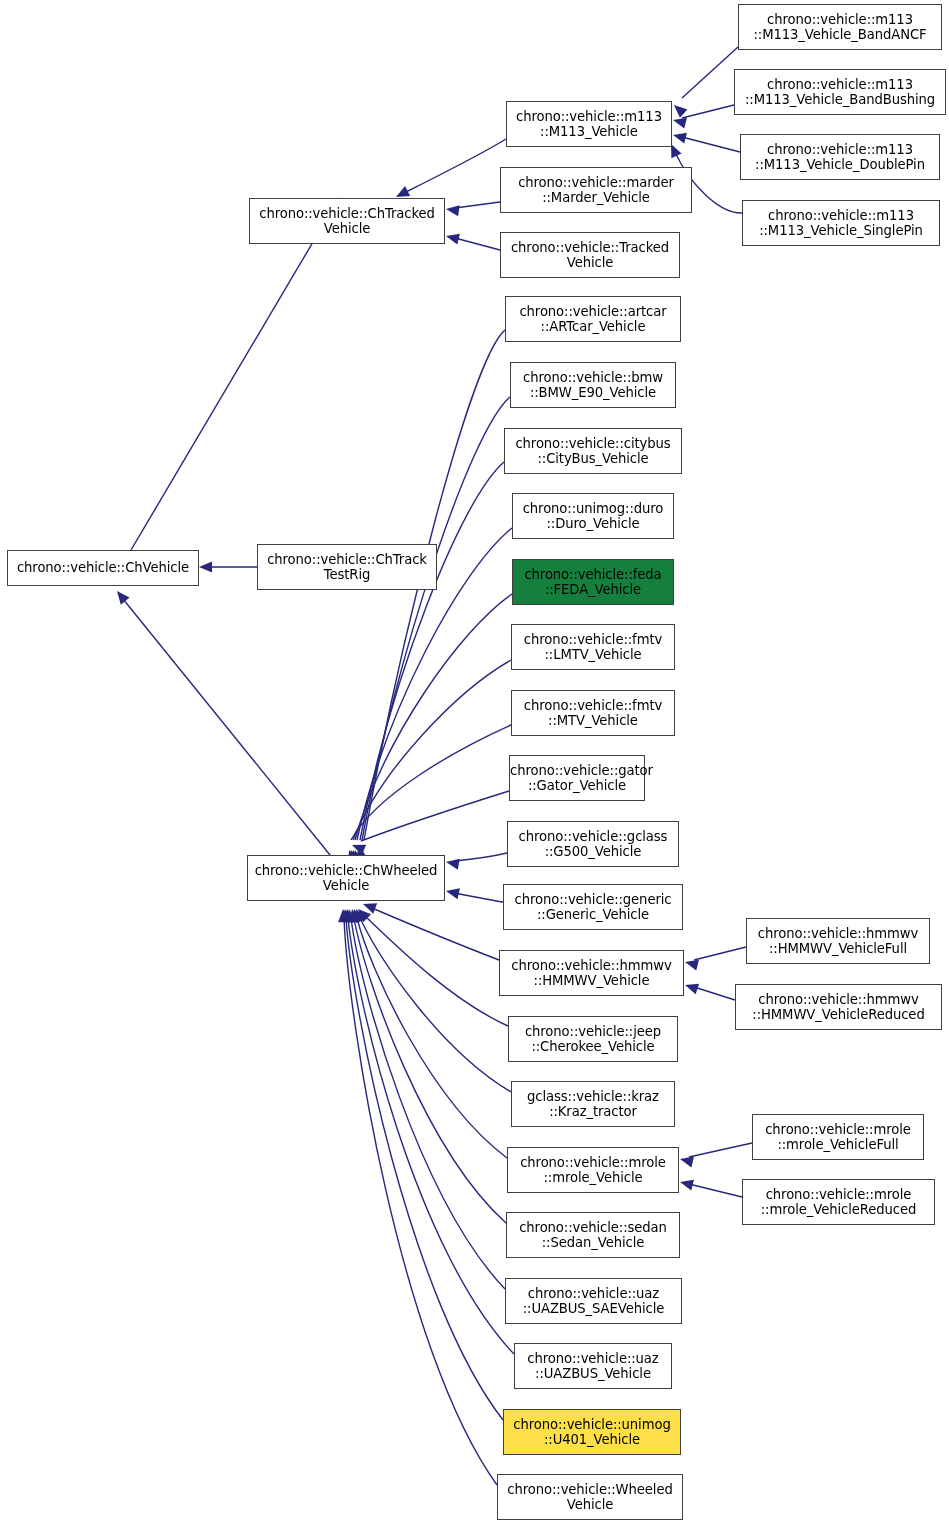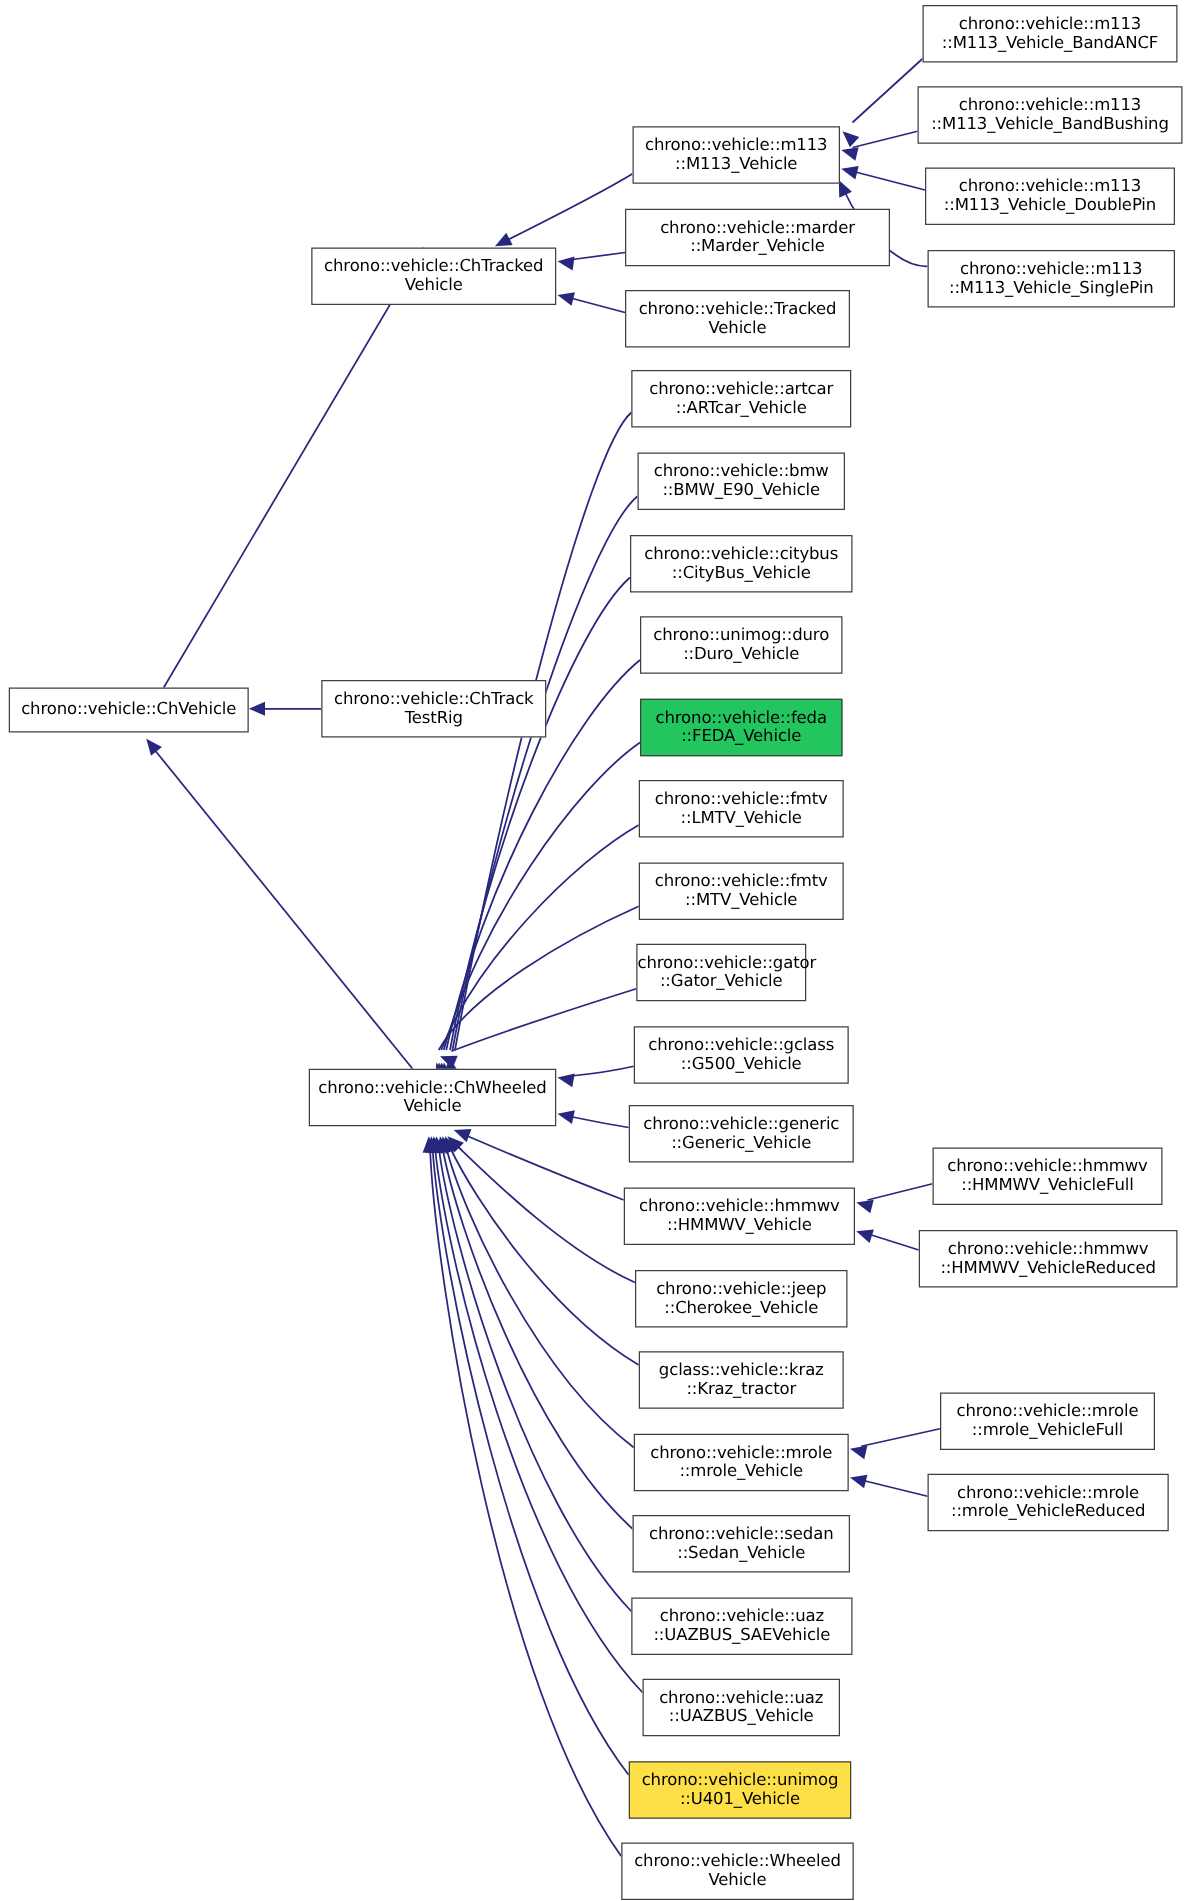--- a/index.html
+++ b/index.html
@@ -119,41 +119,41 @@
     </svg>
 <div class="node" style="left: 257px; top: 544px; width: 180px; height: 46px; background: rgb(255, 255, 255); border-color: rgb(64, 64, 64); color: rgb(0, 0, 0);"><span class="lbl">chrono::vehicle::ChTrack
 TestRig</span></div>
     <div class="node" style="left: 7px; top: 550px; width: 192px; height: 36px; background: rgb(255, 255, 255); border-color: rgb(64, 64, 64); color: rgb(0, 0, 0);"><span class="lbl">chrono::vehicle::ChVehicle</span></div>
     <div class="node" style="left: 249px; top: 198px; width: 196px; height: 46px; background: rgb(255, 255, 255); border-color: rgb(64, 64, 64); color: rgb(0, 0, 0);"><span class="lbl">chrono::vehicle::ChTracked
 Vehicle</span></div>
     <div class="node" style="left: 247px; top: 855px; width: 198px; height: 46px; background: rgb(255, 255, 255); border-color: rgb(64, 64, 64); color: rgb(0, 0, 0);"><span class="lbl">chrono::vehicle::ChWheeled
 Vehicle</span></div>
     <div class="node" style="left: 506px; top: 101px; width: 166px; height: 46px; background: rgb(255, 255, 255); border-color: rgb(64, 64, 64); color: rgb(0, 0, 0);"><span class="lbl">chrono::vehicle::m113
 ::M113_Vehicle</span></div>
-    <div class="node" style="left: 500px; top: 167px; width: 212px; height: 46px; background: rgb(255, 255, 255); border-color: rgb(64, 64, 64); color: rgb(0, 0, 0);"><span class="lbl">chrono::vehicle::marder
+    <div class="node" style="left: 500px; top: 167px; width: 192px; height: 46px; background: rgb(255, 255, 255); border-color: rgb(64, 64, 64); color: rgb(0, 0, 0);"><span class="lbl">chrono::vehicle::marder
 ::Marder_Vehicle</span></div>
     <div class="node" style="left: 500px; top: 232px; width: 180px; height: 46px; background: rgb(255, 255, 255); border-color: rgb(64, 64, 64); color: rgb(0, 0, 0);"><span class="lbl">chrono::vehicle::Tracked
 Vehicle</span></div>
     <div class="node" style="left: 738px; top: 4px; width: 204px; height: 46px; background: rgb(255, 255, 255); border-color: rgb(64, 64, 64); color: rgb(0, 0, 0);"><span class="lbl">chrono::vehicle::m113
 ::M113_Vehicle_BandANCF</span></div>
     <div class="node" style="left: 734px; top: 69px; width: 212px; height: 46px; background: rgb(255, 255, 255); border-color: rgb(64, 64, 64); color: rgb(0, 0, 0);"><span class="lbl">chrono::vehicle::m113
 ::M113_Vehicle_BandBushing</span></div>
     <div class="node" style="left: 740px; top: 134px; width: 200px; height: 46px; background: rgb(255, 255, 255); border-color: rgb(64, 64, 64); color: rgb(0, 0, 0);"><span class="lbl">chrono::vehicle::m113
 ::M113_Vehicle_DoublePin</span></div>
     <div class="node" style="left: 742px; top: 200px; width: 198px; height: 46px; background: rgb(255, 255, 255); border-color: rgb(64, 64, 64); color: rgb(0, 0, 0);"><span class="lbl">chrono::vehicle::m113
 ::M113_Vehicle_SinglePin</span></div>
     <div class="node" style="left: 505px; top: 296px; width: 176px; height: 46px; background: rgb(255, 255, 255); border-color: rgb(64, 64, 64); color: rgb(0, 0, 0);"><span class="lbl">chrono::vehicle::artcar
 ::ARTcar_Vehicle</span></div>
     <div class="node" style="left: 510px; top: 362px; width: 166px; height: 46px; background: rgb(255, 255, 255); border-color: rgb(64, 64, 64); color: rgb(0, 0, 0);"><span class="lbl">chrono::vehicle::bmw
 ::BMW_E90_Vehicle</span></div>
     <div class="node" style="left: 504px; top: 428px; width: 178px; height: 46px; background: rgb(255, 255, 255); border-color: rgb(64, 64, 64); color: rgb(0, 0, 0);"><span class="lbl">chrono::vehicle::citybus
 ::CityBus_Vehicle</span></div>
     <div class="node" style="left: 512px; top: 493px; width: 162px; height: 46px; background: rgb(255, 255, 255); border-color: rgb(64, 64, 64); color: rgb(0, 0, 0);"><span class="lbl">chrono::unimog::duro
 ::Duro_Vehicle</span></div>
-    <div class="node" style="left: 512px; top: 559px; width: 162px; height: 46px; background: #22c55e; border-color: rgb(64, 64, 64); color: rgb(0, 0, 0);"><span class="lbl">chrono::vehicle::feda
+    <div class="node" style="left: 512px; top: 559px; width: 162px; height: 46px; background: #15803d; border-color: rgb(64, 64, 64); color: rgb(0, 0, 0);"><span class="lbl">chrono::vehicle::feda
 ::FEDA_Vehicle</span></div>
     <div class="node" style="left: 511px; top: 624px; width: 164px; height: 46px; background: rgb(255, 255, 255); border-color: rgb(64, 64, 64); color: rgb(0, 0, 0);"><span class="lbl">chrono::vehicle::fmtv
 ::LMTV_Vehicle</span></div>
     <div class="node" style="left: 511px; top: 690px; width: 164px; height: 46px; background: rgb(255, 255, 255); border-color: rgb(64, 64, 64); color: rgb(0, 0, 0);"><span class="lbl">chrono::vehicle::fmtv
 ::MTV_Vehicle</span></div>
     <div class="node" style="left: 509px; top: 755px; width: 136px; height: 46px; background: rgb(255, 255, 255); border-color: rgb(64, 64, 64); color: rgb(0, 0, 0);"><span class="lbl">chrono::vehicle::gator
 ::Gator_Vehicle</span></div>
     <div class="node" style="left: 507px; top: 821px; width: 172px; height: 46px; background: rgb(255, 255, 255); border-color: rgb(64, 64, 64); color: rgb(0, 0, 0);"><span class="lbl">chrono::vehicle::gclass
 ::G500_Vehicle</span></div>
     <div class="node" style="left: 503px; top: 884px; width: 180px; height: 46px; background: rgb(255, 255, 255); border-color: rgb(64, 64, 64); color: rgb(0, 0, 0);"><span class="lbl">chrono::vehicle::generic

